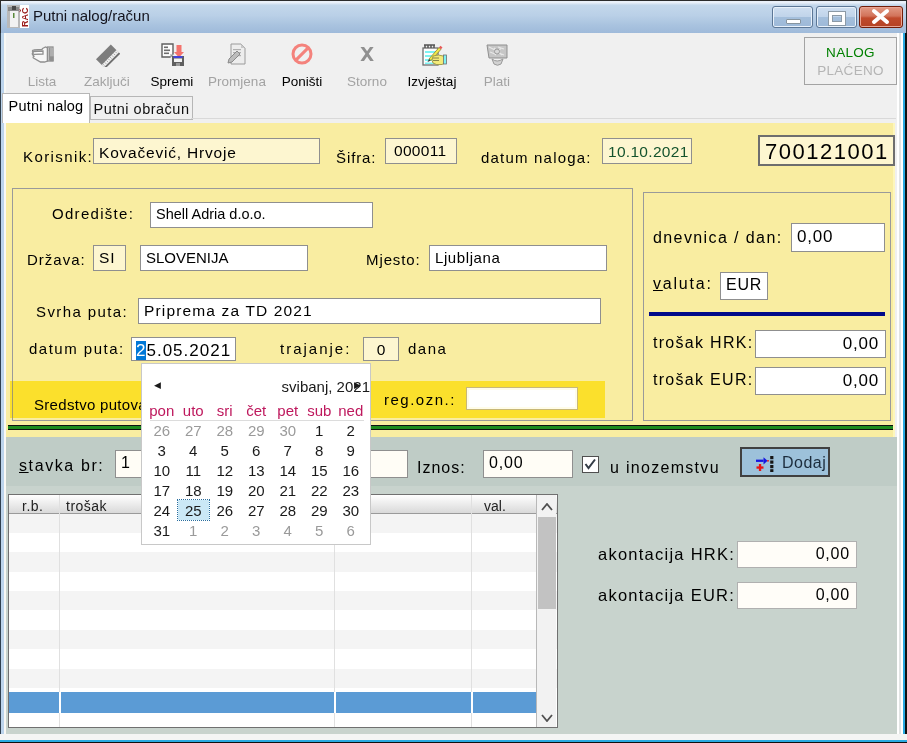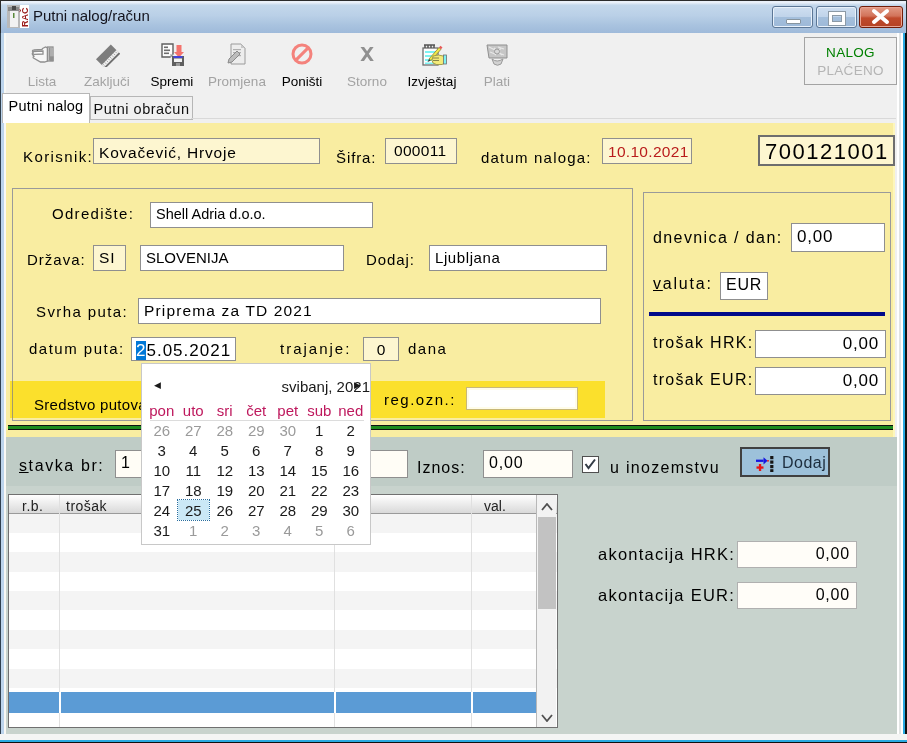--- a/index.html
+++ b/index.html
@@ -238,36 +238,36 @@
 </div>
 <div class="abs" id="tabline"></div>
 
 <div class="abs" id="ypanel">
 
   <div class="lab" style="left:17px; top:25px; letter-spacing:1.4px;">Korisnik:</div>
   <div class="inp cream" style="left:87px; top:15px; width:227px; height:26px; padding-top:5px;">Kovačević, Hrvoje</div>
   <div class="lab" style="left:330px; top:26px; letter-spacing:0.9px;">Šifra:</div>
   <div class="inp cream" style="left:379px; top:15px; width:72px; height:26px; letter-spacing:0.3px; padding-left:8px;">000011</div>
   <div class="lab" style="left:475px; top:26px; letter-spacing:1.2px;">datum naloga:</div>
-  <div class="inp cream" style="left:596px; top:15px; width:90px; height:26px; color:#b91c1c; font-size:15.5px; letter-spacing:0.3px; padding-top:4px;">10.10.2021</div>
+  <div class="inp cream" style="left:596px; top:15px; width:90px; height:26px; color:#14532d; font-size:15.5px; letter-spacing:0.3px; padding-top:4px;">10.10.2021</div>
   <div class="lab" style="left:713px; top:26px; font-weight:bold; letter-spacing:0.2px;margin-left:44px;">Broj:</div>
   <div class="inp cream" style="left:752px; top:12px; width:137px; height:31px; border:2px solid #6e6e6e; font-size:22px; padding-top:2px; letter-spacing:1.5px;">700121001</div>
 
   <div id="gbox-l"></div>
   <div id="gbox-r"></div>
   <div id="goldstrip"></div>
   <div style="position:absolute; left:6px; top:258px; width:1px; height:37px; background:#a29a6a;"></div>
 
   <div class="lab" style="left:46px; top:82px; letter-spacing:1.3px;">Odredište:</div>
   <div class="inp white" style="left:144px; top:79px; width:223px; height:26px; font-size:14.5px; letter-spacing:0px;">Shell Adria d.o.o.</div>
 
   <div class="lab" style="left:21px; top:128px; letter-spacing:1.0px;">Država:</div>
   <div class="inp cream" style="left:87px; top:122px; width:33px; height:26px;">SI</div>
-  <div class="inp white" style="left:134px; top:122px; width:204px; height:26px; font-size:15px; letter-spacing:0px;">SLOVENIJA</div>
-  <div class="lab" style="left:360px; top:128px; letter-spacing:0.9px;">Dodaj:</div>
+  <div class="inp white" style="left:134px; top:122px; width:168px; height:26px; font-size:15px; letter-spacing:0px;">SLOVENIJA</div>
+  <div class="lab" style="left:360px; top:128px; letter-spacing:0.9px;">Mjesto:</div>
   <div class="inp white" style="left:423px; top:122px; width:178px; height:26px; font-size:15px; letter-spacing:0.6px;">Ljubljana</div>
 
   <div class="lab" style="left:30px; top:180px; letter-spacing:1.4px;">Svrha puta:</div>
   <div class="inp white" style="left:132px; top:175px; width:463px; height:26px; font-size:15.5px; letter-spacing:1.15px;">Priprema za TD 2021</div>
 
   <div class="lab" style="left:23px; top:217px; letter-spacing:1.5px;">datum puta:</div>
   <div class="inp white" style="left:125px; top:214px; width:105px; height:24px; font-size:17px; letter-spacing:1.0px; padding-top:3px; padding-left:4px;"><span style="background:#0078d7; color:#fff;">2</span>5.05.2021</div>
   <div class="lab" style="left:274px; top:217px; letter-spacing:2.0px;">trajanje:</div>
   <div class="inp cream" style="left:357px; top:214px; width:36px; height:24px; text-align:center;">0</div>
   <div class="lab" style="left:402px; top:217px; letter-spacing:1.5px;">dana</div>

